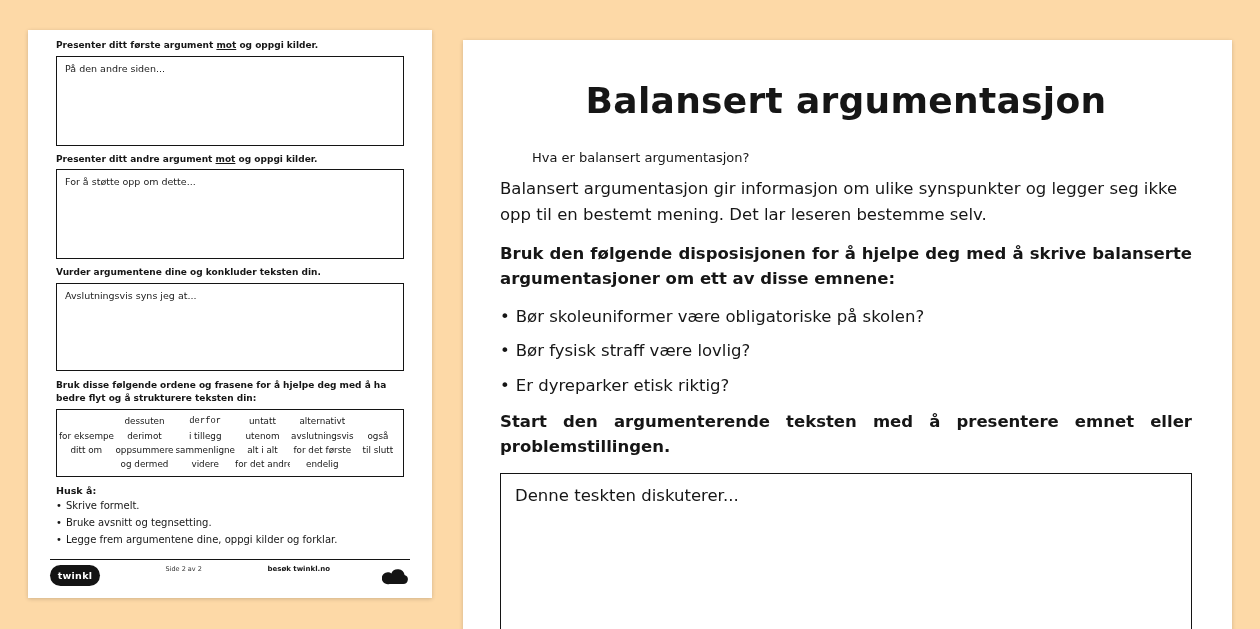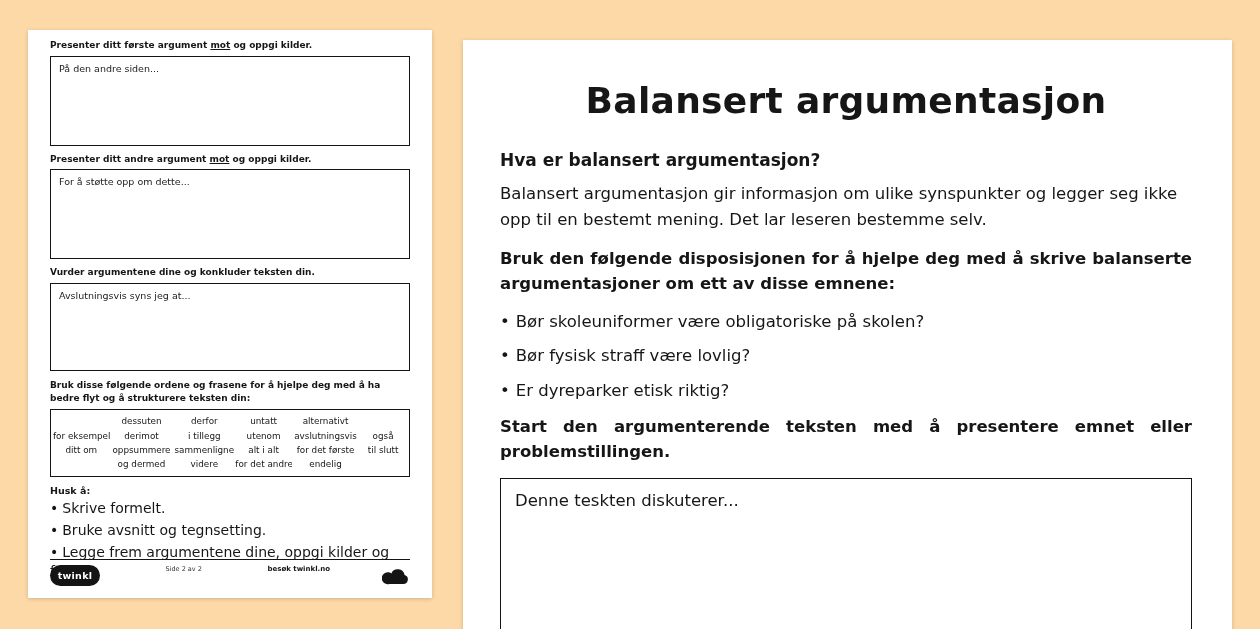--- a/index.html
+++ b/index.html
@@ -16,42 +16,42 @@
   .page {
     position: absolute;
     background: #ffffff;
     box-shadow: 0 1px 4px rgba(0,0,0,0.18);
   }
 
   
   .page-left {
     left: 28px; top: 30px;
     width: 404px; height: 568px;
-    padding: 10px 22px;
+    padding: 10px 28px;
     overflow: hidden;
   }
   .lbl { font-size: 9px; font-weight: bold; margin-bottom: 4px; line-height: 1.3; }
   .u { text-decoration: underline; text-underline-offset: 1px; }
   .writebox {
     border: 1.2px solid #141414;
     padding: 6px 8px;
     font-size: 9.5px;
     color: #222;
     margin-bottom: 8px;
   }
   .writebox.h90 { height: 90px; }
   .writebox.h88 { height: 88px; }
   .wb-label { font-size: 9px; font-weight: bold; line-height: 1.45; margin: 2px 0 4px; }
   .wordbank-box { border: 1.2px solid #141414; padding: 4px 2px; margin-bottom: 8px; }
   .wordbank { width: 100%; border-collapse: collapse; table-layout: fixed; }
   .wordbank td { font-size: 8.8px; text-align: center; padding: 2.2px 0; white-space: nowrap; overflow: hidden; }
-  .c1 { width: 16%; } .c2 { width: 18%; } .c3 { width: 17.5%; }
+  .c1 { width: 16%; } .c2 { width: 18%; } .c3 { width: 17.5%; font-family: Liberation Mono, monospace; }
   .c4 { width: 16%; } .c5 { width: 19%; } .c6 { width: 13.5%; }
   .husk-title { font-size: 9.5px; font-weight: bold; margin-bottom: 3px; }
-  .husk-item { font-size: 14px; margin-bottom: 3.5px; line-height: 1.35; }
+  .husk-item { font-size: 10px; margin-bottom: 3.5px; line-height: 1.35; }
   .husk-item .b { margin-right: 4px; }
   .pl-footer {
     position: absolute; left: 22px; right: 22px; bottom: 12px;
     border-top: 1.5px solid #141414;
     padding-top: 5px;
     display: flex; align-items: flex-start; gap: 44px;
   }
   .twinkl-pill {
     background: #141414; color: #fff;
     width: 50px; height: 21px; border-radius: 11px;
@@ -68,21 +68,21 @@
     left: 463px; top: 40px;
     width: 769px; height: 601px;
     padding: 40px 40px 0 37px;
     overflow: hidden;
   }
   .pr-title {
     font-size: 36px; font-weight: bold; text-align: center;
     letter-spacing: 0.3px; line-height: 1.15;
     margin-bottom: 29px;
   }
-  .pr-h2 { font-size: 17px; font-weight: bold; margin-bottom: 11px; }
+  .pr-h2 { font-size: 13px; font-weight: normal; margin-bottom: 11px; margin-left: 32px; }
   .pr-p { font-size: 16.5px; line-height: 1.55; margin-bottom: 13px; }
   .bold { font-weight: bold; }
   .justify { text-align: justify; }
   .justify-full { text-align: justify; text-align-last: justify; }
   .pr-bullet { font-size: 16.5px; line-height: 1.5; margin-bottom: 10px; }
   .pr-bullet .b { margin-right: 6px; }
   .bigbox {
     border: 1.5px solid #141414;
     height: 166px;
     padding: 12px 14px;

